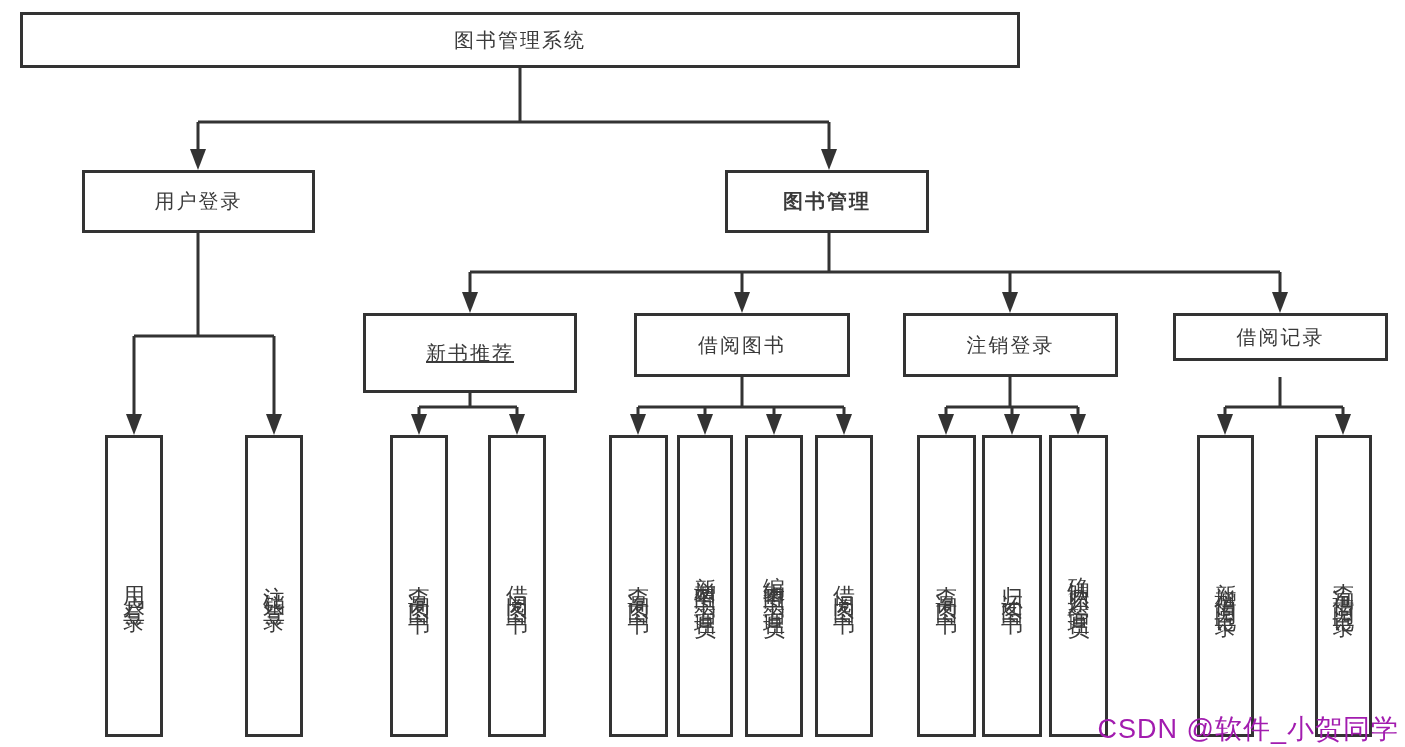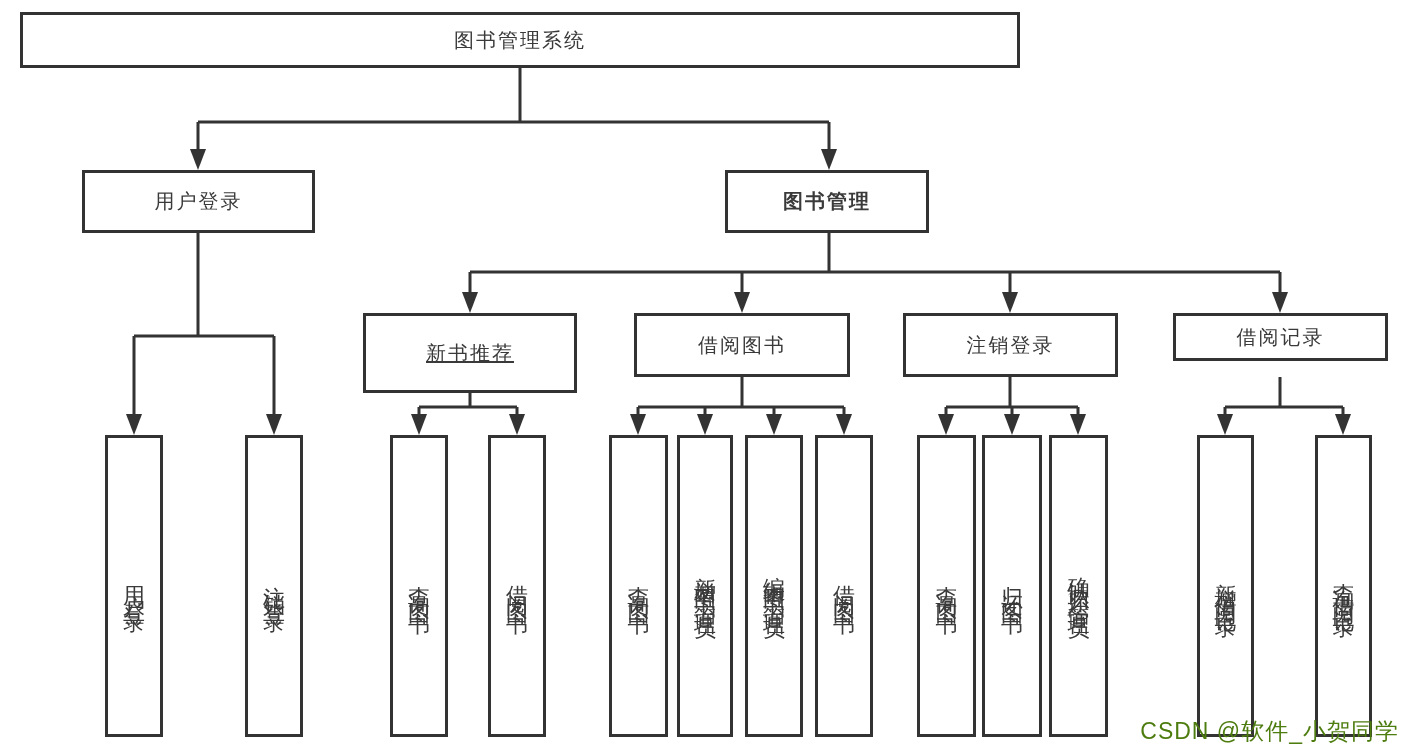--- a/index.html
+++ b/index.html
@@ -64,22 +64,22 @@
   .g3c4   { left: 815px;  width: 58px; }
   .g4c1   { left: 917px;  width: 59px; }
   .g4c2   { left: 982px;  width: 60px; }
   .g4c3   { left: 1049px; width: 59px; letter-spacing: 6px; }
   .g5c1   { left: 1197px; width: 57px; letter-spacing: 7px; }
   .g5c2   { left: 1315px; width: 57px; letter-spacing: 7px; }
   .watermark {
     position: absolute;
     right: 6px;
     bottom: 0px;
-    font-size: 23px;
-    color: #4d7c0f;
+    font-size: 27px;
+    color: #a21caf;
     letter-spacing: 1px;
     white-space: nowrap;
     z-index: 5;
   }
 </style>
 </head>
 <body>
 
 <div class="canvas">
 

